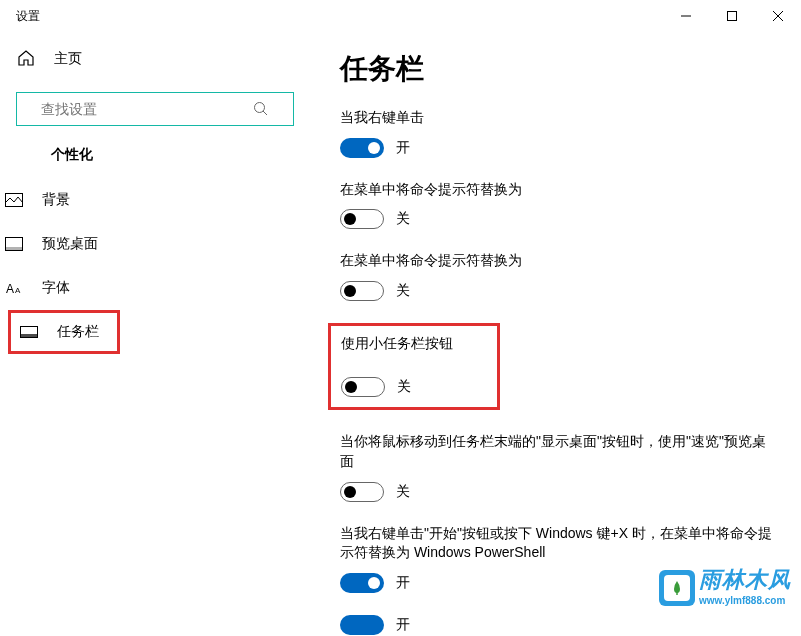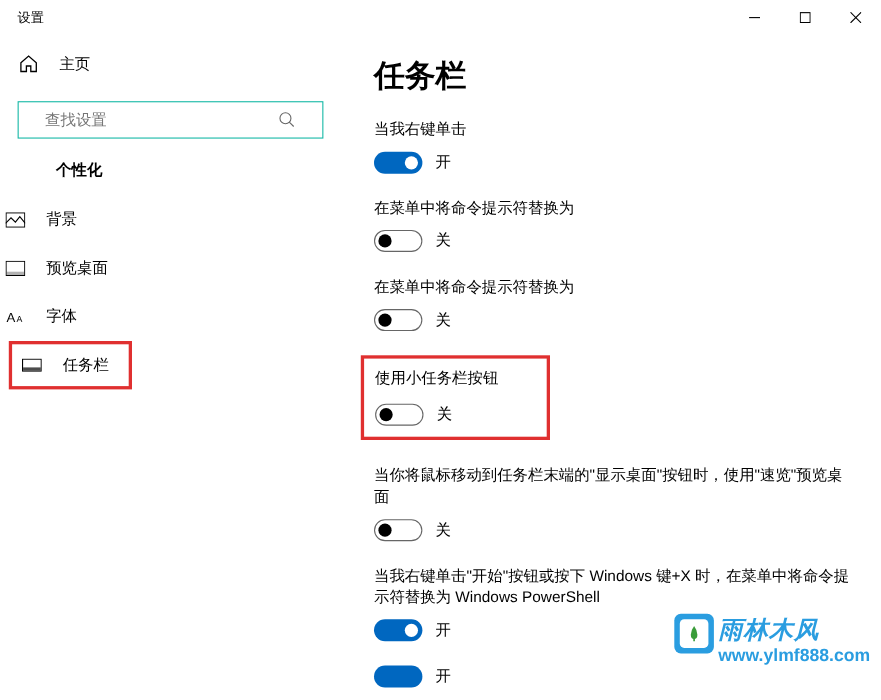--- a/index.html
+++ b/index.html
@@ -39,28 +39,28 @@
     
     .toggle { width: 44px; height: 20px; border-radius: 10px; position: relative; cursor: pointer; }
     .toggle.on { background: #0067c0; }
     .toggle.off { background: #fff; border: 1px solid #666; }
     .toggle-knob { width: 12px; height: 12px; border-radius: 50%; position: absolute; top: 50%; transform: translateY(-50%); }
     .toggle.on .toggle-knob { background: #fff; right: 4px; }
     .toggle.off .toggle-knob { background: #000; left: 3px; }
     .toggle-state { font-size: 14px; }
     
     .highlighted-setting { border: 3px solid #e03030; padding: 8px 10px 10px 10px; margin-left: -12px; width: 172px; margin-bottom: 22px; }
-    .highlighted-setting .setting-label { margin-bottom: 14px; }
-    
-    .watermark { position: absolute; right: 10px; bottom: 30px; display: flex; align-items: flex-start; }
+    .highlighted-setting .setting-label { margin-bottom: 24px; }
+    
+    .watermark { position: absolute; right: 10px; bottom: 30px; display: flex; align-items: flex-end; }
     .watermark-badge { width: 36px; height: 36px; background: #2a9de0; border-radius: 6px; display: flex; align-items: center; justify-content: center; margin-right: 4px; }
     .watermark-badge-inner { width: 26px; height: 26px; background: #fff; border-radius: 4px; display: flex; align-items: center; justify-content: center; }
     .watermark-text { display: flex; flex-direction: column; }
     .watermark-cn { font-size: 22px; font-weight: bold; color: #2a9de0; font-style: italic; letter-spacing: 1px; }
-    .watermark-url { font-size: 16px; color: #2a9de0; font-weight: bold; }
+    .watermark-url { font-size: 10px; color: #2a9de0; font-weight: bold; }
   </style>
 </head>
 <body>
 
 <div class="titlebar">
   <span class="titlebar-title">设置</span>
   <div class="titlebar-controls">
     <div class="titlebar-btn">
       <svg viewBox="0 0 10 10">
           <line x1="0" y1="5" x2="10" y2="5" stroke="#000" stroke-width="1"></line>

